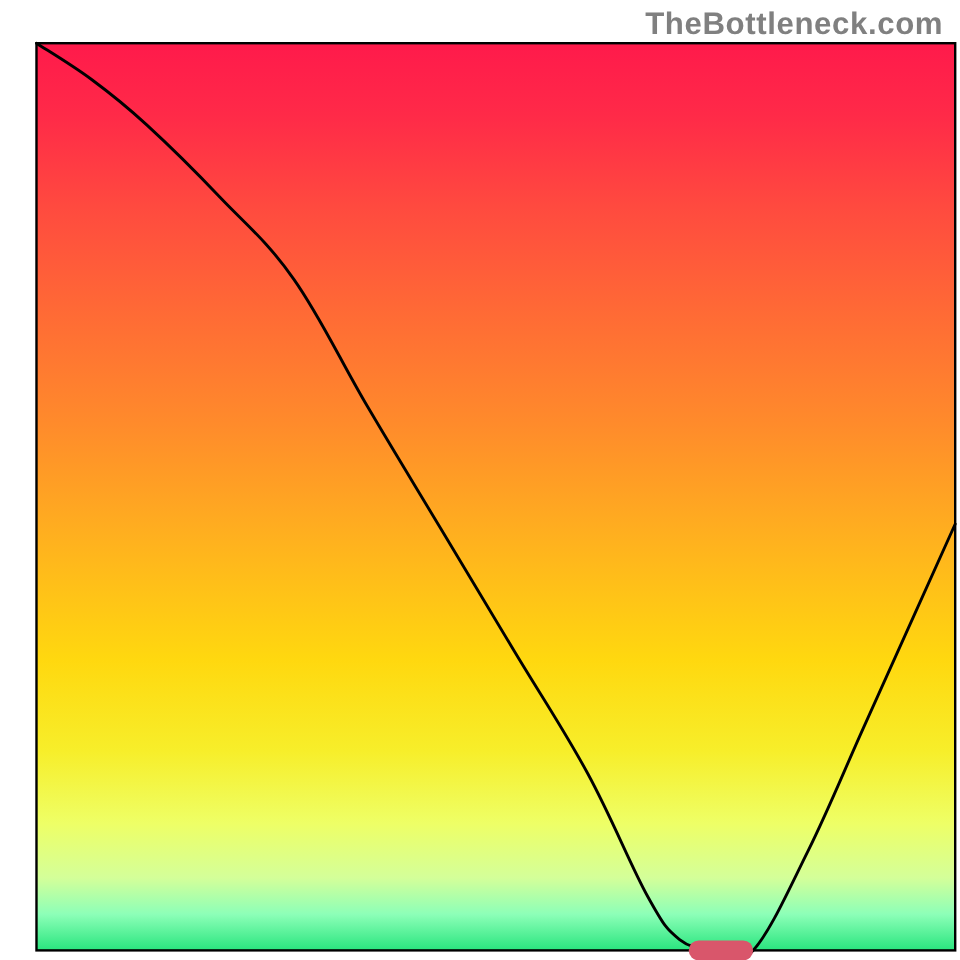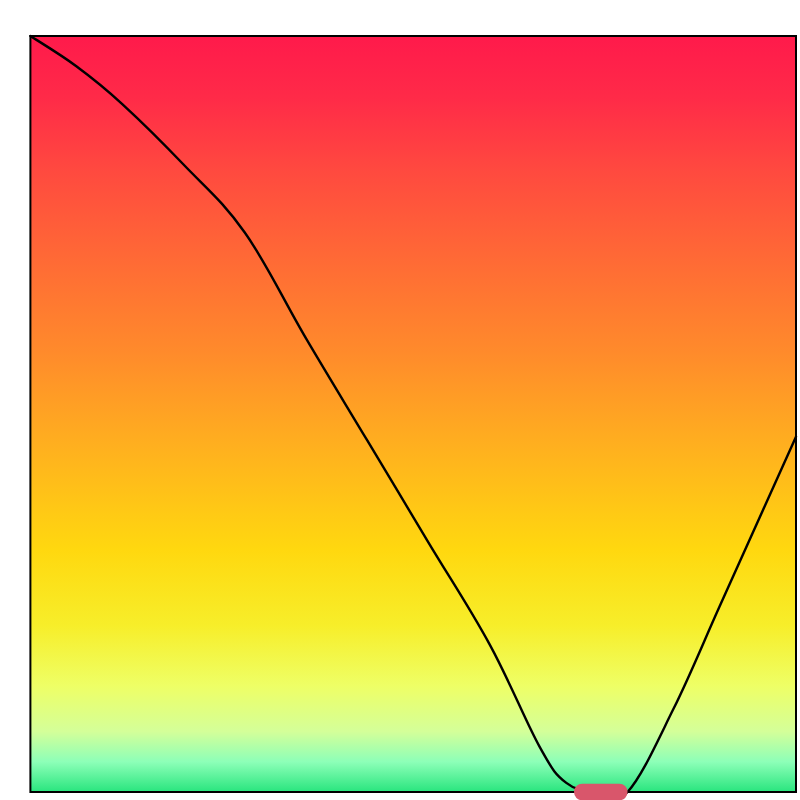--- a/index.html
+++ b/index.html
@@ -29,20 +29,21 @@
   svg {
     position: absolute;
     top: 0;
     left: 0;
   }
 </style>
 </head>
 <body>
 
 <div class="chart-container">
+  <div class="watermark">TheBottleneck.com</div>
   <svg id="chart-svg" width="800" height="800" viewBox="0 0 800 800">
       <defs>
         <linearGradient id="bg-grad" x1="0" y1="0" x2="0" y2="1">
           <stop offset="0%" stop-color="#ff1a4b"></stop>
           <stop offset="8%" stop-color="#ff2a48"></stop>
           <stop offset="18%" stop-color="#ff4a3f"></stop>
           <stop offset="30%" stop-color="#ff6b35"></stop>
           <stop offset="42%" stop-color="#ff8b2b"></stop>
           <stop offset="55.00000000000001%" stop-color="#ffb21e"></stop>
           <stop offset="68%" stop-color="#ffd80f"></stop>

